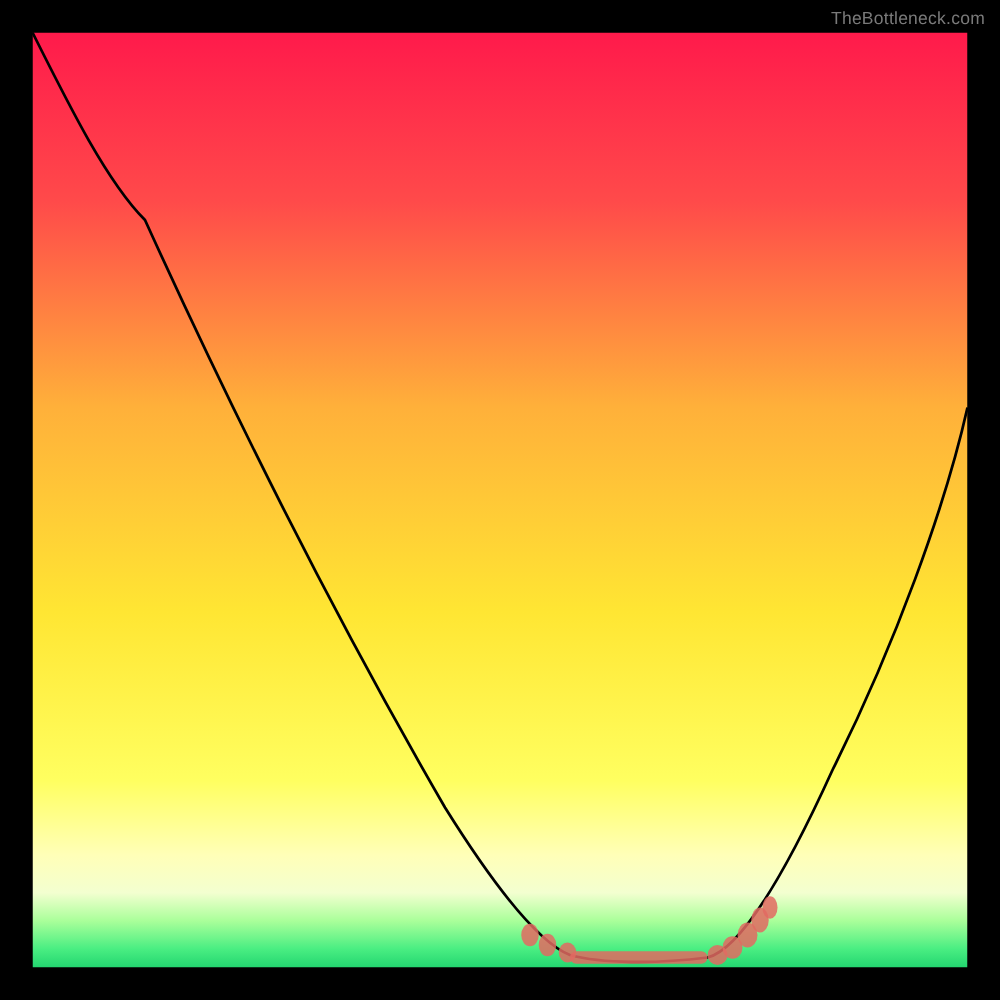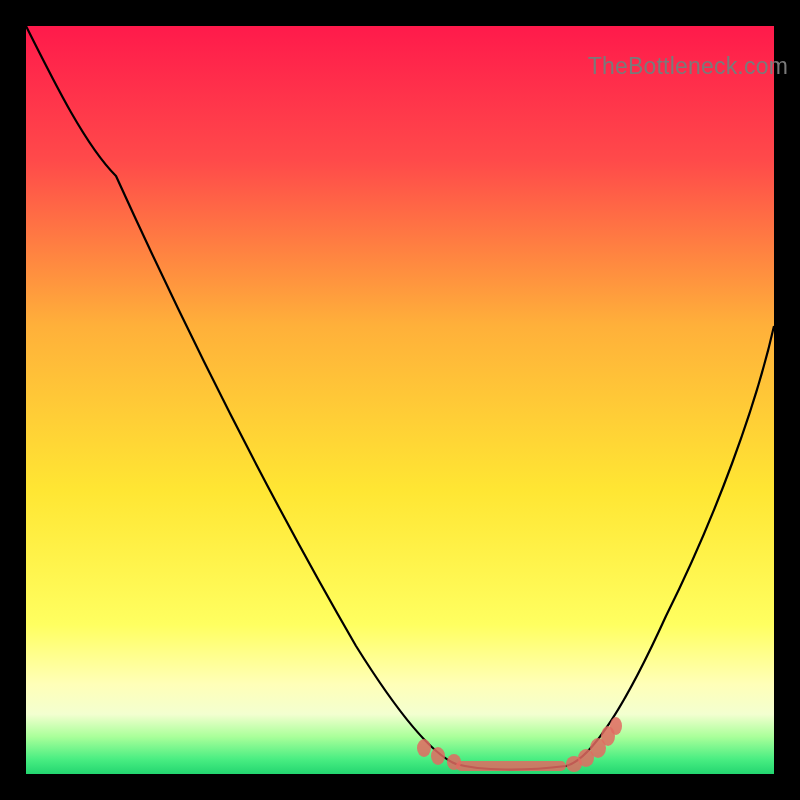--- a/index.html
+++ b/index.html
@@ -24,24 +24,23 @@
     left: 0;
     top: 0;
     width: 100%;
     height: 100%;
   }
   .watermark {
     position: absolute;
     top: 6px;
     right: 12px;
     color: #7a7a7a;
-    font-size: 23px;
+    font-size: 14px;
     font-weight: 500;
     letter-spacing: 0.2px;
-    margin-top: 47px;
   }
   svg.curve {
     position: absolute;
     left: 0;
     top: 0;
     width: 100%;
     height: 100%;
     overflow: visible;
   }
 </style>

